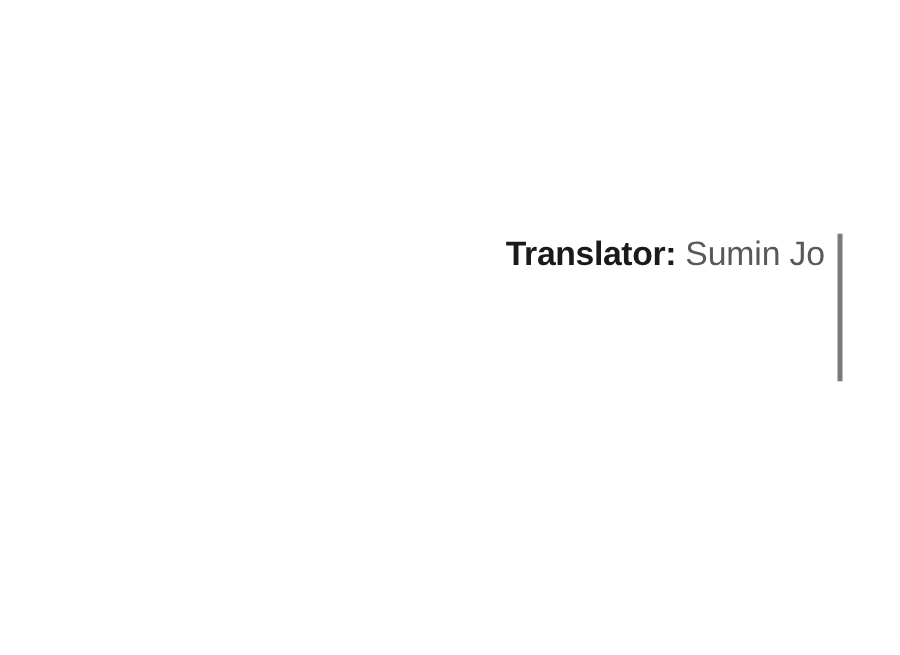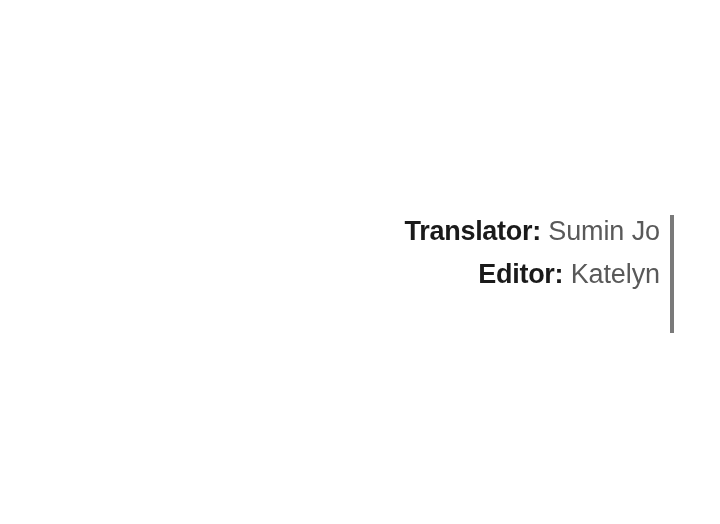--- a/index.html
+++ b/index.html
@@ -15,21 +15,20 @@
     overflow: hidden;
     position: relative;
     -webkit-font-smoothing: antialiased;
   }
 
   
   #credits-slide {
     position: absolute;
     inset: 0;
     background: #ffffff;
-    margin-top: 28px;
   }
 
   
   #credits-block {
     position: absolute;
     left: 360px;
     top: 182px;
     width: 314px;          
     display: flex;
     flex-direction: row;
@@ -83,23 +82,20 @@
 <div id="credits-slide" style="background: rgb(255, 255, 255);">
 
   <div id="credits-block">
 
     <div id="credits-lines">
 
       <div class="credit-line">
         <span class="credit-role" style="color: rgb(26, 26, 26);">Translator:</span><span class="credit-name" style="color: rgb(89, 89, 89);"> Sumin Jo</span>
       </div>
 
-      <div class="credit-line">
-        <span class="credit-role" style="color: rgb(26, 26, 26);">Editor:</span><span class="credit-name" style="color: rgb(89, 89, 89);"> Katelyn</span>
-      </div>
 
 
     </div>
 
     <div id="credits-rule" style="background: rgb(122, 122, 122);"></div>
 
   </div>
 
 </div>
 

